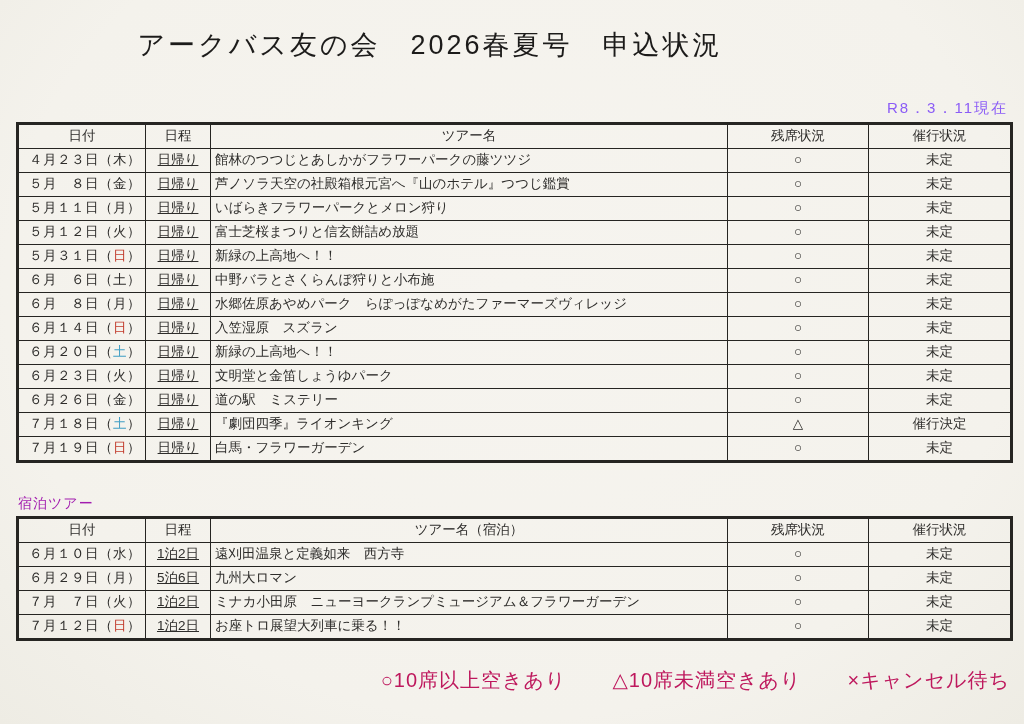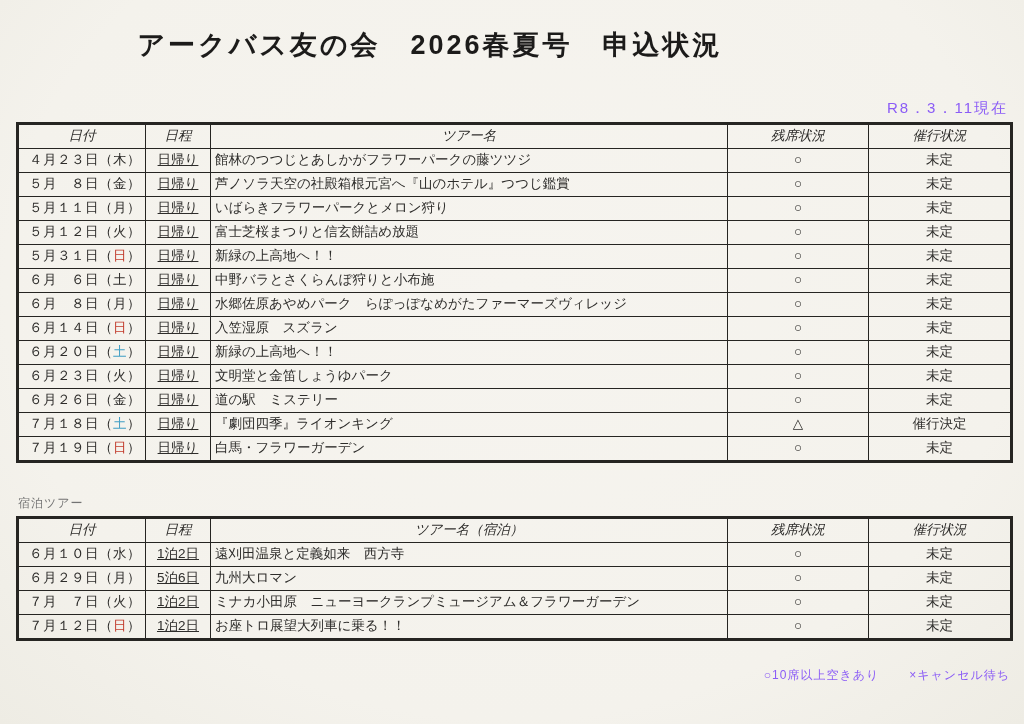--- a/index.html
+++ b/index.html
@@ -11,55 +11,55 @@
   }
   html,body{margin:0;padding:0;}
   body{
     width:1024px;height:724px;position:relative;overflow:hidden;
     background:radial-gradient(ellipse at 50% 40%, #f6f4ef 0%, var(--paper) 70%, #eeece4 100%);
     font-family:"Liberation Sans","DejaVu Sans",sans-serif;
     color:var(--ink);
   }
   .page-title{
     position:absolute;top:27px;left:0;width:860px;
-    text-align:center;font-size:27px;font-weight:bold;letter-spacing:3px;
+    text-align:center;font-size:27px;font-weight:normal;letter-spacing:3px;
     color:#1c1b1a;margin:0;
   }
   .as-of{
     position:absolute;top:99px;right:16px;
     font-size:15px;letter-spacing:2px;color:#8b5cf6;
   }
   .tbl{
     border-collapse:collapse;table-layout:fixed;width:994px;
     border:3px solid var(--border);
     background:transparent;
   }
   .tbl-1{position:absolute;top:122px;left:16px;}
   .tbl-2{position:absolute;top:516px;left:16px;}
   .tbl th,.tbl td{
     border:1.5px solid var(--border);
     height:23px;padding:0 4px;
     font-size:13.5px;font-weight:normal;line-height:1.1;
     color:var(--ink);
     overflow:hidden;white-space:nowrap;
   }
-  .tbl th{text-align:center;font-style:italic;}
+  .tbl th{text-align:center;}
   .c-date{text-align:right;letter-spacing:0.5px;}
   .c-sched{text-align:center;text-decoration:underline;}
   .c-tour{text-align:left;padding-left:14px;}
   .c-seats{text-align:center;font-size:16px;}
   .c-status{text-align:center;font-size:13px;}
   .section-label{
     position:absolute;top:495px;left:18px;
-    font-size:12px;color:#737373;letter-spacing:1px;
+    font-size:14px;color:#a21caf;letter-spacing:1px;
   }
   .legend{
     position:absolute;top:667px;right:14px;
-    display:flex;gap:30px;
-    font-size:12px;color:#8b5cf6;letter-spacing:1px;
+    display:flex;gap:46px;
+    font-size:20px;color:#be185d;letter-spacing:1px;
   }
 </style>
 </head>
 <body>
 
 <h1 class="page-title">アークバス友の会　2026春夏号　申込状況</h1>
 
 <div class="as-of">R8．3．11現在</div>
 
 <table class="tbl tbl-1">
@@ -220,14 +220,15 @@
         <td class="c-sched">1泊2日</td>
         <td class="c-tour">お座トロ展望大列車に乗る！！</td>
         <td class="c-seats">○</td>
         <td class="c-status">未定</td>
       </tr>
     </tbody>
   </table>
 
 <div class="legend">
   <span>○10席以上空きあり</span>
+  <span>△10席未満空きあり</span>
   <span>×キャンセル待ち</span>
 </div>
 
 </body></html>

